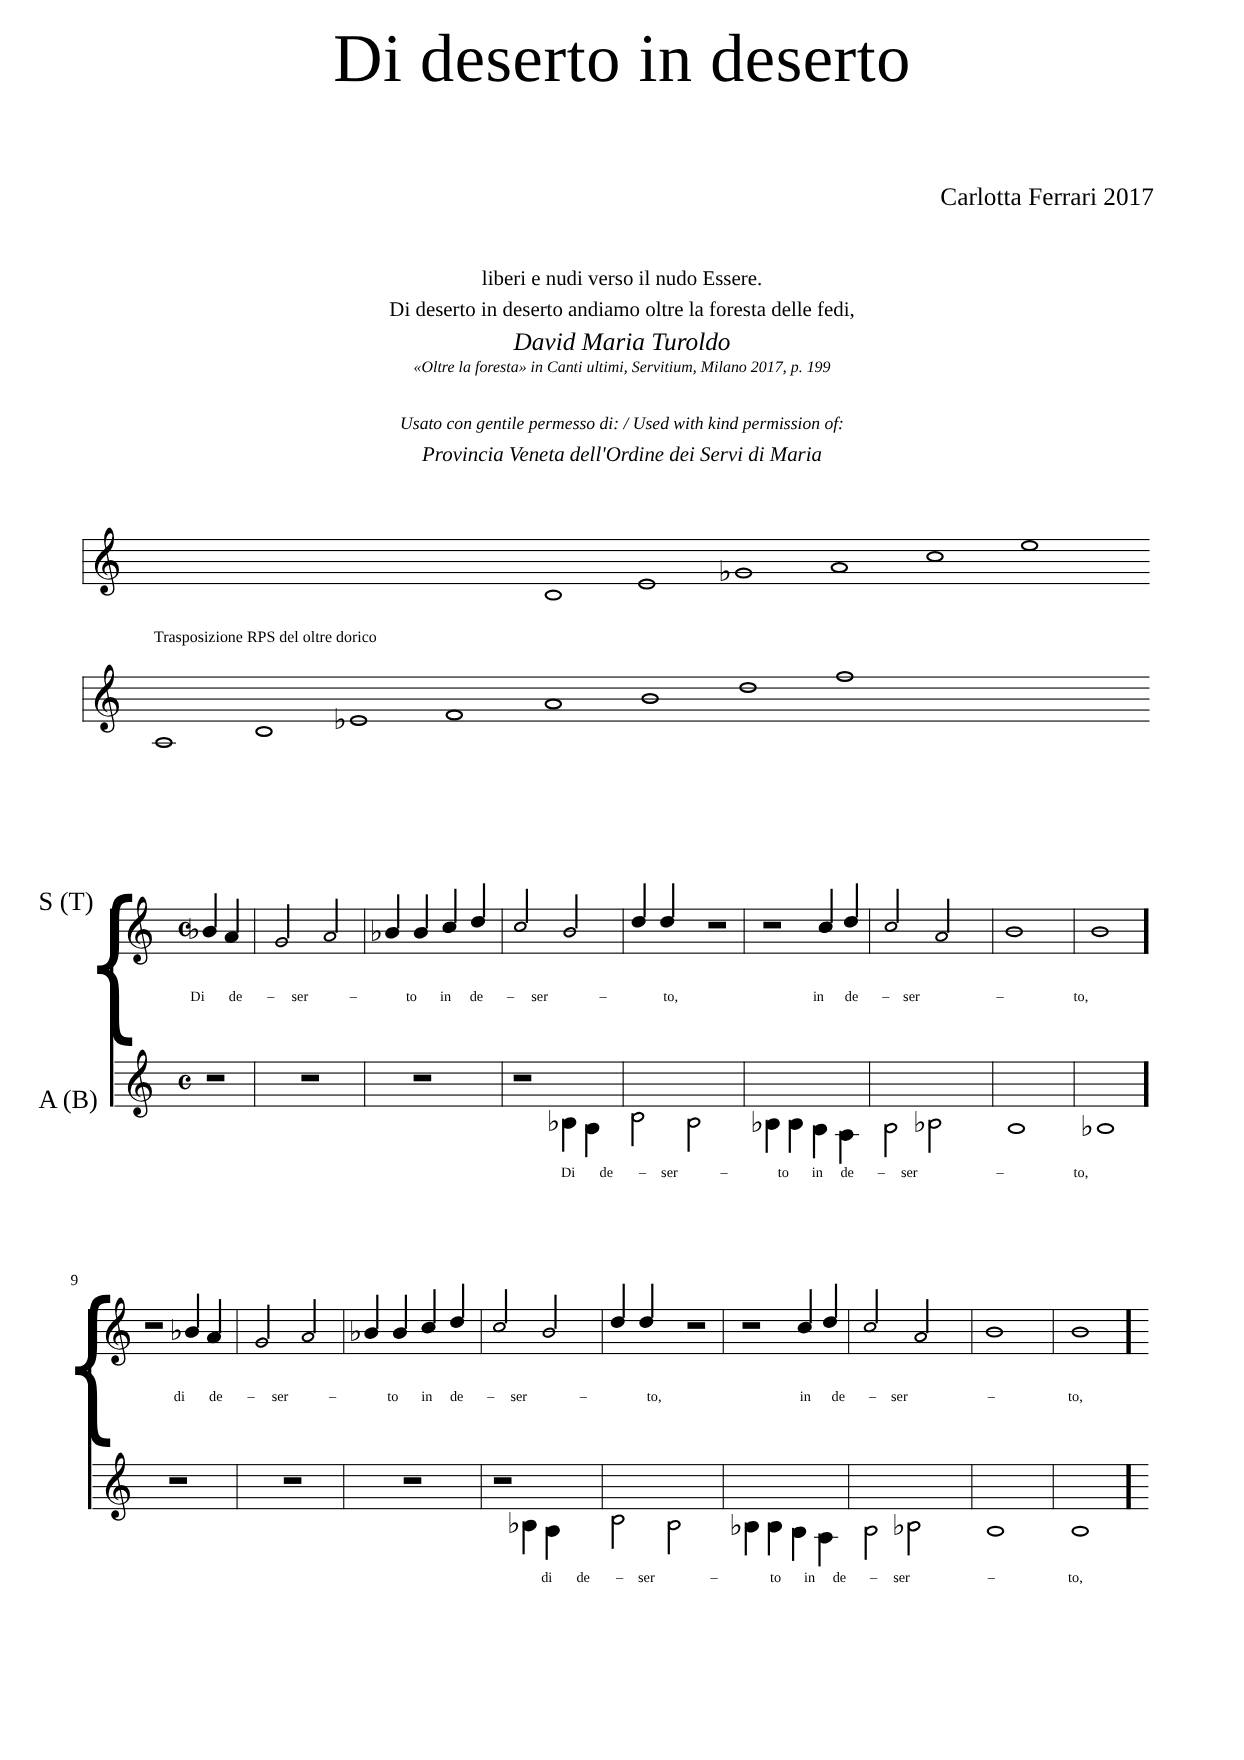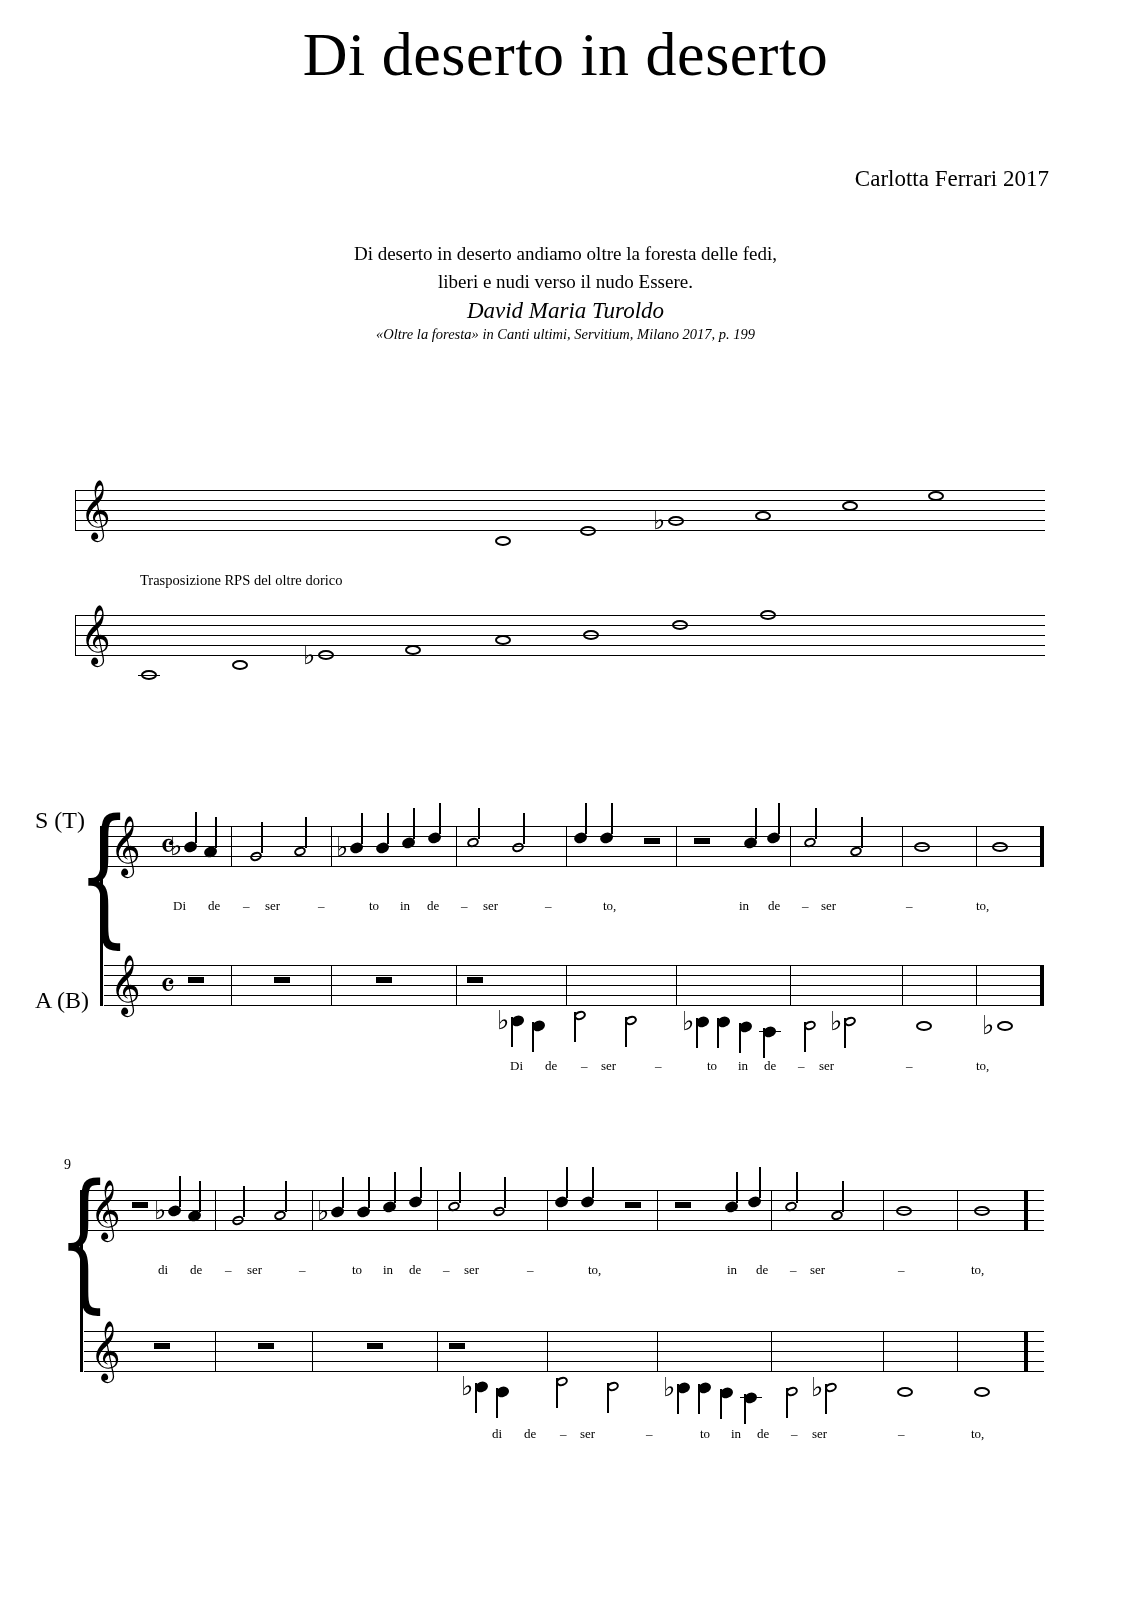--- a/index.html
+++ b/index.html
@@ -208,27 +208,29 @@
 </style>
 </head>
 <body>
 
 <div id="page">
 
   <div class="title">Di deserto in deserto</div>
   <div class="composer">Carlotta Ferrari 2017</div>
 
   <div class="poem">
+    <div class="line">liberi e nudi verso il nudo Essere.</div>
     <div class="line">Di deserto in deserto andiamo oltre la foresta delle fedi,</div>
-    <div class="line">liberi e nudi verso il nudo Essere.</div>
     <div class="author">David Maria Turoldo</div>
     <div class="source">«Oltre la foresta» in Canti ultimi, Servitium, Milano 2017, p. 199</div>
   </div>
 
   <div class="permission">
+    <div class="perm-line">Usato con gentile permesso di: / Used with kind permission of:</div>
+    <div class="perm-org">Provincia Veneta dell'Ordine dei Servi di Maria</div>
   </div>
 
   <div class="staff" style="top:490px; left:75px; width:970px; height:41px;">
     <div class="ln l0"></div>
     <div class="ln l1"></div>
     <div class="ln l2"></div>
     <div class="ln l3"></div>
     <div class="ln l4"></div>
     <div class="barline" style="left:0;"></div>
     <div class="clef" style="left:5px; top:-7px;">𝄞</div>

